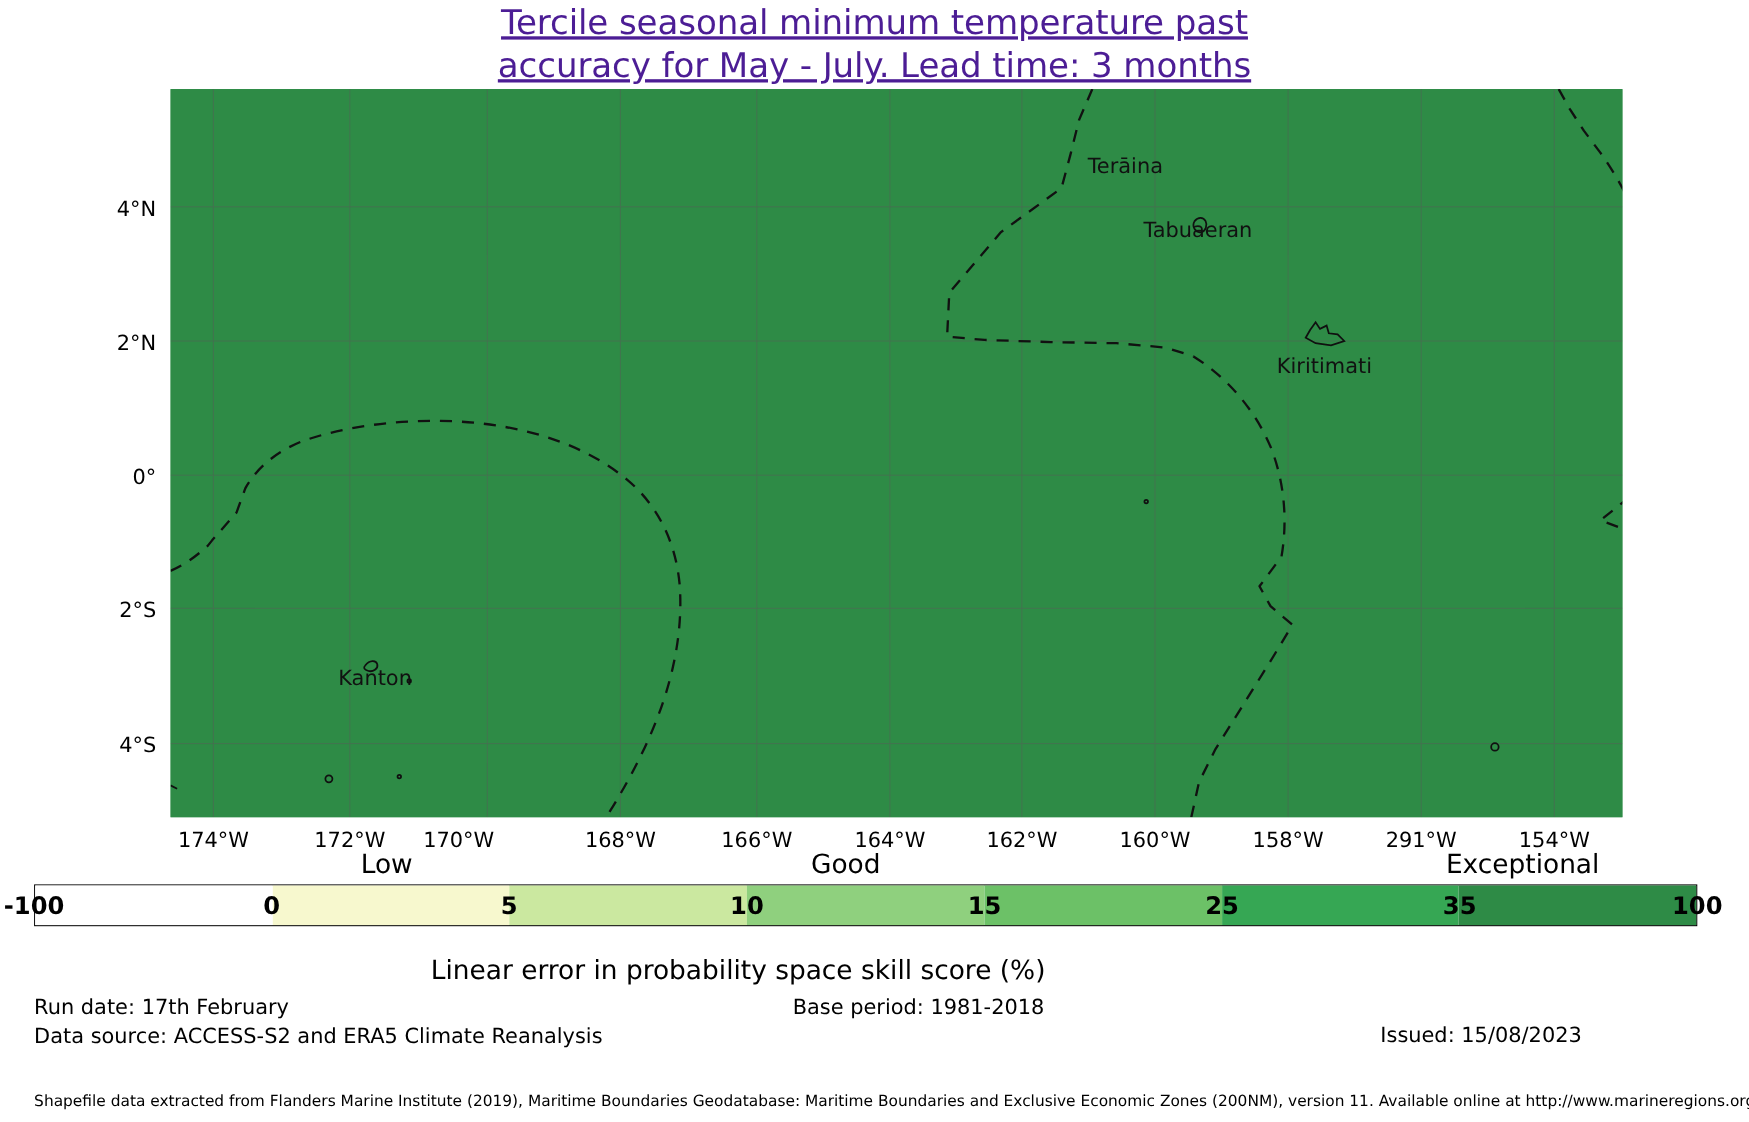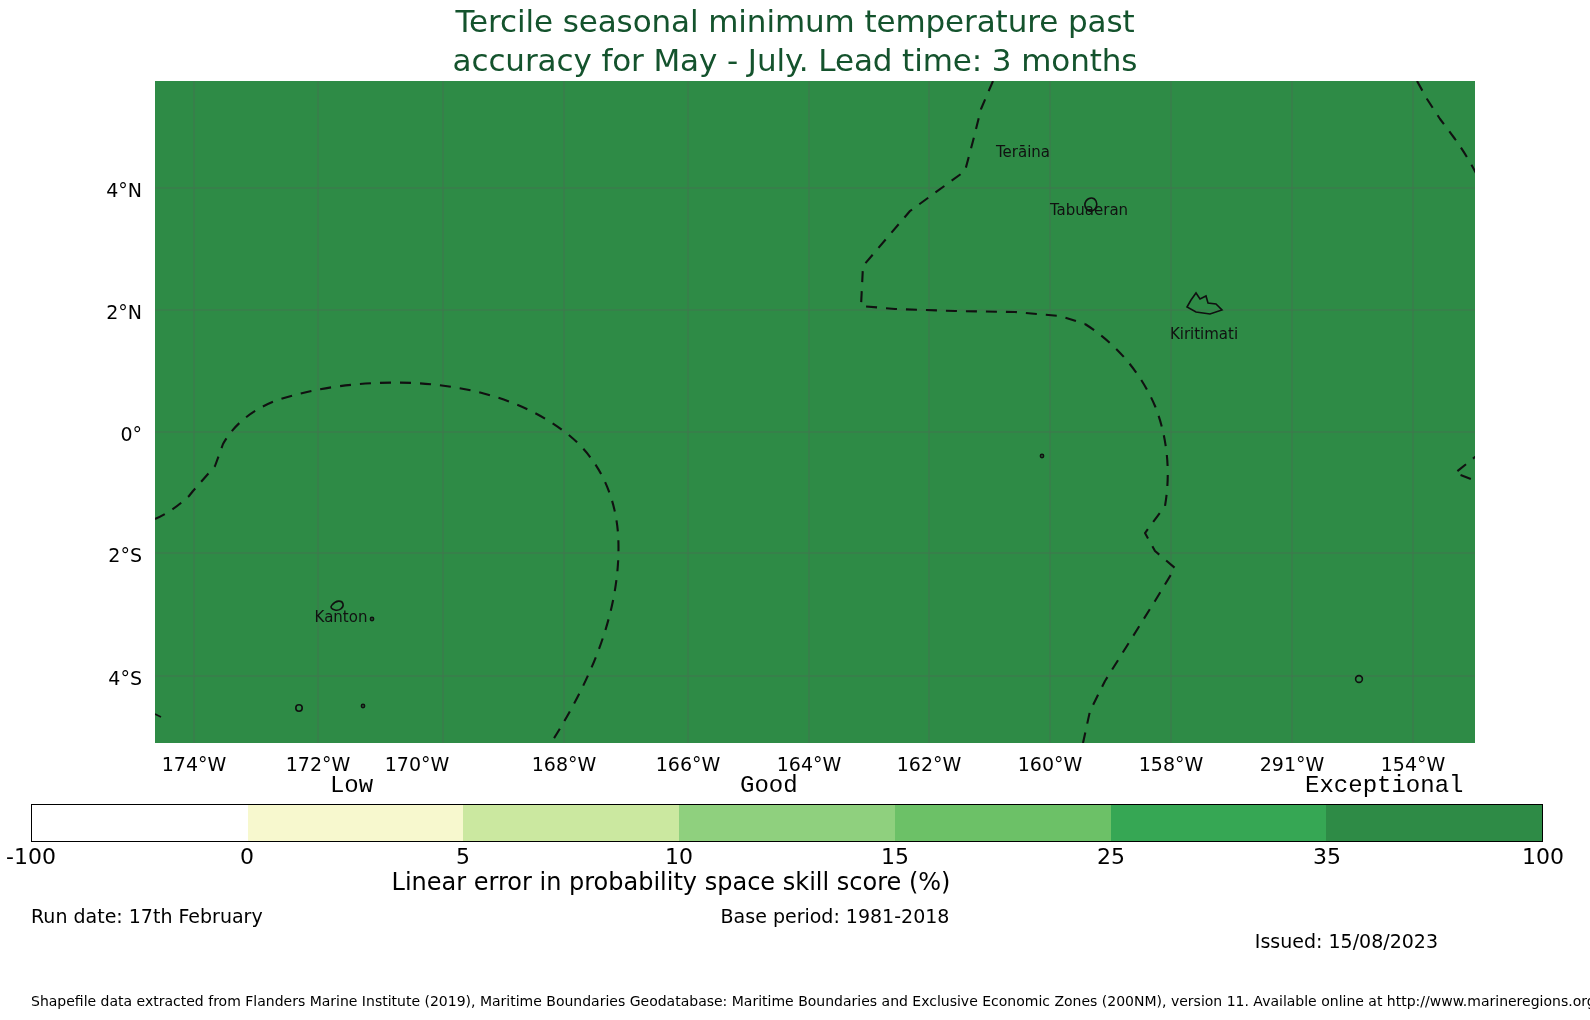--- a/index.html
+++ b/index.html
@@ -19,21 +19,22 @@
   
   #title {
     position: absolute;
     left: 0;
     top: 2px;
     width: 1590px;
     text-align: center;
     font-size: 31px;
     line-height: 39px;
     letter-spacing: -0.1px;
-    color: #14532d;
+    color: #4c1d95;
+    text-decoration: underline;
   }
   #title .ln { display: block; }
 
   
   #map-axes {
     position: absolute;
     left: 155px;
     top: 81px;
     width: 1320px;
     height: 662px;
@@ -69,35 +70,34 @@
     transform: translateX(-50%);
     font-size: 19px;
     line-height: 19px;
     white-space: nowrap;
     color: #000;
   }
 
   
   .island-label {
     position: absolute;
-    font-size: 15px;
+    font-size: 19px;
     line-height: 17px;
     color: #111;
     white-space: nowrap;
     transform: translate(-50%, -50%);
   }
 
   
   #cbar-cat-row {
     position: absolute;
     left: 31px;
     top: 772px;
     width: 1512px;
     height: 30px;
-    font-family: Liberation Mono, monospace;
   }
   .cbar-cat {
     position: absolute;
     transform: translateX(-50%);
     font-size: 24px;
     line-height: 28px;
     white-space: nowrap;
     color: #000;
   }
   #cbar {
@@ -110,23 +110,24 @@
     box-sizing: border-box;
     display: flex;
   }
   #cbar .seg {
     flex: 1 1 0;
     height: 100%;
   }
   #cbar-ticks {
     position: absolute;
     left: 31px;
-    top: 844px;
+    top: 812px;
     width: 1512px;
     height: 26px;
+    font-weight: bold;
   }
   .cbar-tick {
     position: absolute;
     top: 0;
     transform: translateX(-50%);
     font-size: 22px;
     line-height: 26px;
     white-space: nowrap;
     color: #000;
   }
@@ -300,14 +301,15 @@
   <div class="cbar-tick" style="left:85.714%">35</div>
   <div class="cbar-tick" style="left:100%">100</div>
 </div>
 
 <div id="cbar-xlabel">Linear error in probability space skill score (%)</div>
 
 <div id="footer">
   <div id="run-date">Run date: 17th February</div>
   <div id="base-period">Base period: 1981-2018</div>
   <div id="issued">Issued: 15/08/2023</div>
+  <div id="data-source">Data source: ACCESS-S2 and ERA5 Climate Reanalysis</div>
   <div id="shapefile">Shapefile data extracted from Flanders Marine Institute (2019), Maritime Boundaries Geodatabase: Maritime Boundaries and Exclusive Economic Zones (200NM), version 11. Available online at http://www.marineregions.org/.</div>
 </div>
 
 </body></html>

